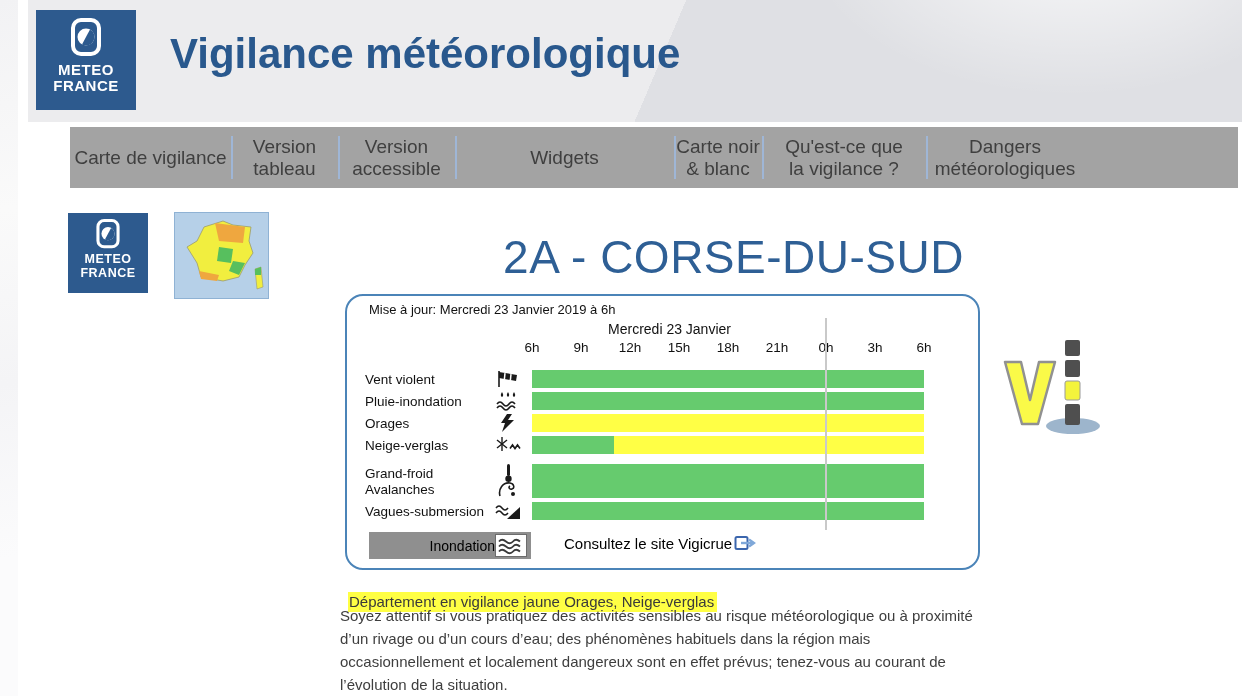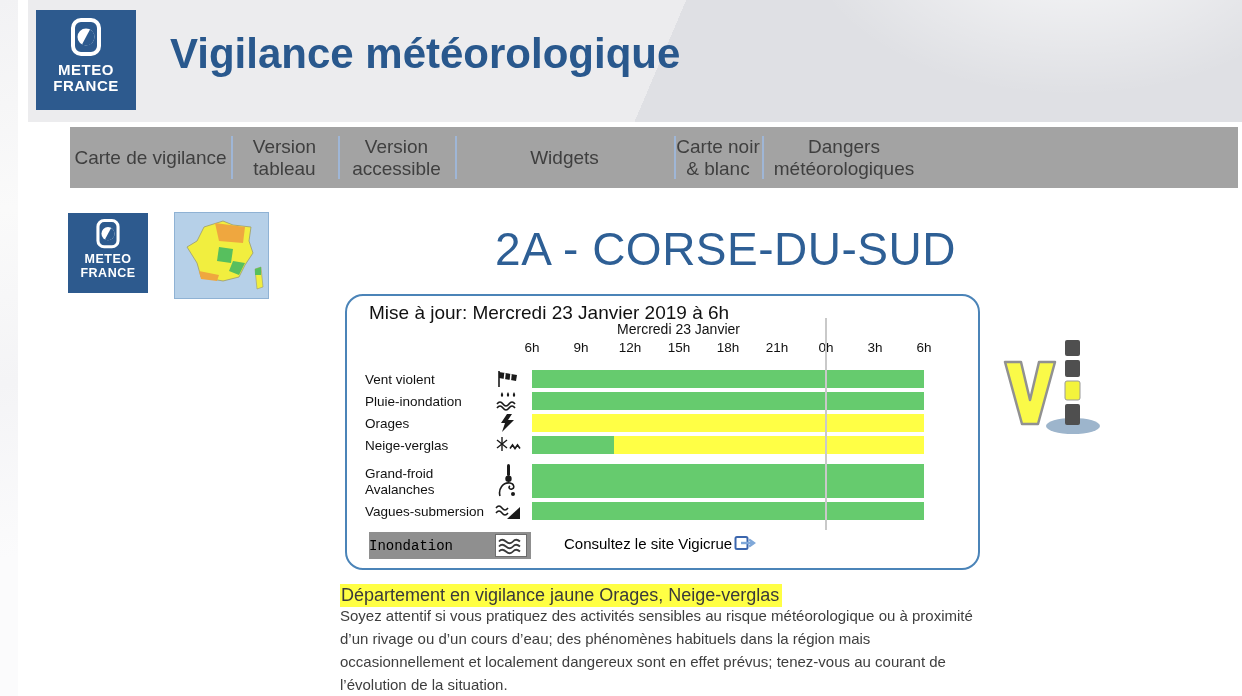--- a/index.html
+++ b/index.html
@@ -37,49 +37,49 @@
   .nav-item:nth-child(3){width:117px}.nav-item:nth-child(4){width:219px}
   .nav-item:nth-child(5){width:88px}.nav-item:nth-child(6){width:164px}
   .nav-item:nth-child(7){width:158px}.nav-item:nth-child(8){width:350px}
 
   
   .logo-tile.small{left:68px;top:213px;width:80px;height:80px;}
   .logo-tile.small .glyph{width:36px;height:34px;margin-top:6px;}
   .logo-tile.small .ltxt{font-size:12.5px;}
   .map-thumb{position:absolute;left:175px;top:213px;width:93px;height:85px;cursor:pointer;
     outline:1px solid #8fb2d4;}
-  .dept-title{position:absolute;left:345px;top:214px;width:745px;margin:8px;text-align:center;
+  .dept-title{position:absolute;left:345px;top:214px;width:745px;margin:16px;text-align:center;
     font-size:46px;font-weight:400;color:#2e5f95;letter-spacing:.5px;}
 
   
   .chart-box{position:absolute;left:345px;top:294px;width:631px;height:272px;
     border:2px solid #4b84b8;border-radius:18px;background:#fff;}
-  .chart-note{position:absolute;left:22px;top:6px;font-size:19px;color:#111;}
-  .chart-day{position:absolute;left:16px;top:25px;width:100%;text-align:center;font-size:14px;color:#111;}
+  .chart-note{position:absolute;left:22px;top:6px;font-size:13px;color:#111;}
+  .chart-day{position:absolute;left:7px;top:25px;width:100%;text-align:center;font-size:14px;color:#111;}
   .tick{position:absolute;top:44px;transform:translateX(-50%);font-size:13.5px;color:#111;}
   .vline{position:absolute;left:478px;top:22px;width:2px;height:212px;background:#c9c9c9;z-index:5;}
   .crow{position:absolute;left:0;width:100%;height:18px;}
   .crow-label{position:absolute;left:18px;top:2px;font-size:13.5px;color:#111;white-space:nowrap;}
   .crow-icon{position:absolute;left:148px;top:-1px;width:26px;height:20px;}
   .crow-icon svg{width:26px;height:20px;}
   .crow-bar{position:absolute;left:185px;top:0;width:392px;height:18px;display:flex;z-index:1;}
   .seg{height:100%;}
   .legend{position:absolute;left:0;top:236px;width:100%;height:28px;}
   .flood-btn{position:absolute;left:22px;top:0;width:162px;height:27px;background:#8f8f8f;
     display:flex;align-items:center;cursor:pointer;}
-  .flood-btn span.flabel{flex:1;text-align:left;font-size:14px;color:#000;font-family:Liberation Mono, monospace;}
+  .flood-btn span.flabel{flex:1;text-align:right;font-size:14px;color:#000;}
   .flood-icon{width:30px;height:21px;margin-right:4px;border:1px solid #6d6d6d;background:#fff;}
   .flood-icon svg{width:30px;height:21px;display:block;}
   .vigicrue{position:absolute;left:193px;top:2px;display:flex;align-items:center;cursor:pointer;}
   .vigicrue .vtext{font-size:15px;color:#000;margin-left:24px;}
   .vigicrue svg{width:22px;height:18px;margin-left:2px;}
 
   .v-logo{position:absolute;left:998px;top:338px;width:112px;height:112px;}
 
-  .highlight-line{position:absolute;left:340px;top:585px;margin:0;font-size:18px;}
+  .highlight-line{position:absolute;left:340px;top:585px;margin:8px;font-size:15px;}
   .highlight-line span{background:#ffff44;color:#3a3a3a;padding:1px 3px 2px 1px;}
   .advice{position:absolute;left:340px;top:604px;width:648px;margin:0;
     font-size:15px;line-height:23px;color:#3e3e3e;}
 </style>
 </head>
 <body>
 
 <div class="screen">
   <div class="left-strip"></div>
   <div class="left-strip-inner"></div>
@@ -101,20 +101,22 @@
 
   <nav class="main-nav" id="main-nav">
       <div class="nav-item">Carte de vigilance</div>
       <div class="nav-item">Version
 tableau</div>
       <div class="nav-item">Version
 accessible</div>
       <div class="nav-item">Widgets</div>
       <div class="nav-item">Carte noir
 &amp; blanc</div>
+      <div class="nav-item">Qu'est-ce que
+la vigilance ?</div>
       <div class="nav-item">Dangers
 météorologiques</div>
     </nav>
 
   <main>
     <div class="logo-tile small">
       <svg class="glyph" viewBox="0 0 46 44">
         <rect x="10" y="2" width="26" height="34" rx="8" fill="none" stroke="#fff" stroke-width="4"></rect>
         <circle cx="23" cy="19" r="8.5" fill="#fff"></circle>
         <path d="M23 10.5 a8.5 8.5 0 0 1 0 17 z" fill="#2d5a8e" transform="rotate(28 23 19)"></path>

